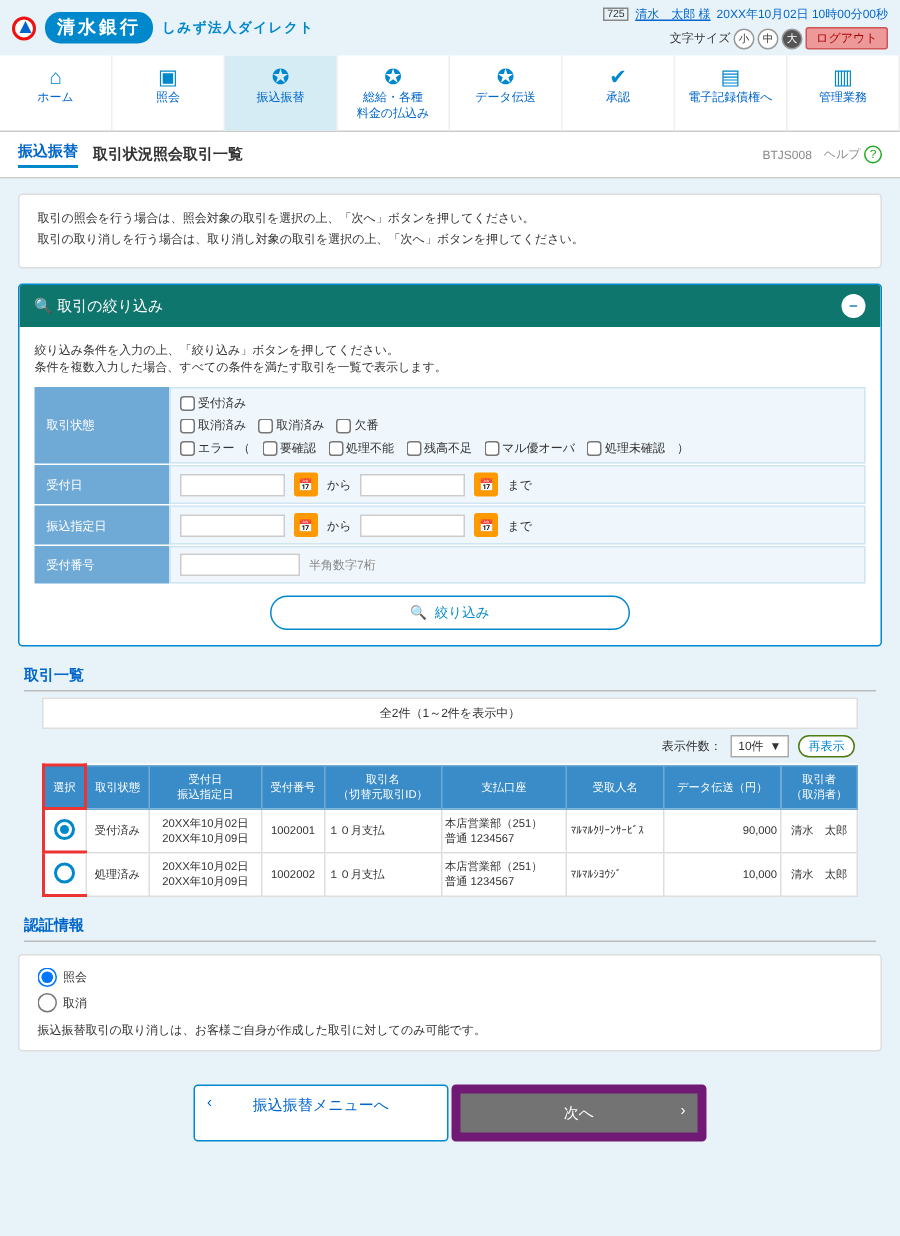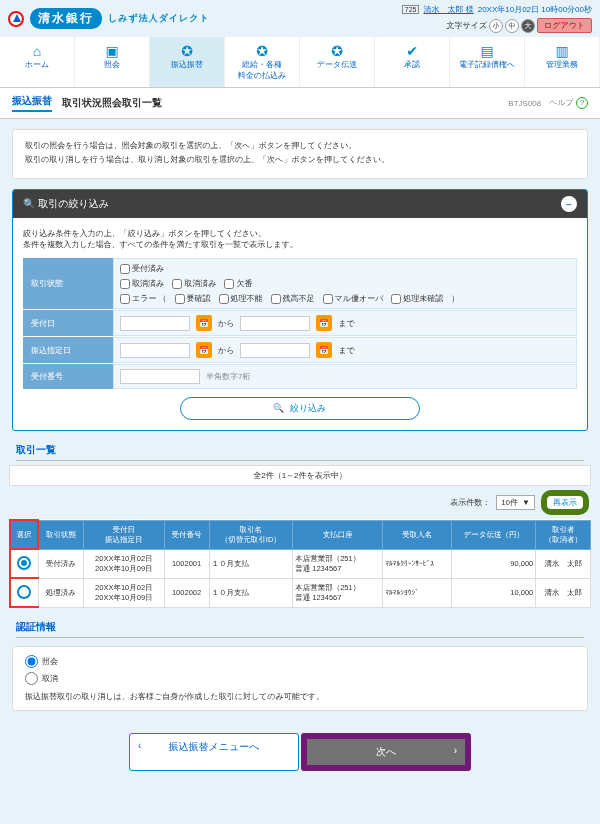--- a/index.html
+++ b/index.html
@@ -29,41 +29,41 @@
   .crumb-left { display:flex; gap:10px; align-items:center; }
   .crumb-cat { color:#0066cc; font-weight:bold; border-bottom:2px solid #0088cc; padding-bottom:2px; }
   .crumb-title { font-weight:bold; }
   .crumb-right { display:flex; gap:8px; font-size:8px; color:#888; align-items:center;margin-left:16px; }
   .help-circle { display:inline-block; width:12px; height:12px; border-radius:50%; border:1px solid #2a2; color:#2a2; text-align:center; line-height:10px; font-size:8px; }
 
   .card { background:#fff; margin:10px 12px; border:1px solid #ddd; border-radius:3px; padding:10px 12px; font-size:8px; line-height:1.5; }
   .desc-card p { margin-bottom: 2px; }
 
   .panel { margin:8px 12px; border:1px solid #0088cc; border-radius:3px; overflow:hidden; background:#fff; }
-  .panel-head { background:#404040; color:#fff; padding:6px 10px; font-size:10px; display:flex; justify-content:space-between; align-items:center; }
+  .panel-head { background:#0f766e; color:#fff; padding:6px 10px; font-size:10px; display:flex; justify-content:space-between; align-items:center; }
   .panel-body { padding:10px; font-size:8px; }
   .collapse-btn { width:16px; height:16px; border-radius:50%; background:#fff; color:#3a8cc8; display:flex; align-items:center; justify-content:center; font-weight:bold; }
 
   .form-row { display:flex; align-items:stretch; margin-bottom:1px; }
   .form-label { width:90px; background:#6fa9d6; color:#fff; padding:6px 8px; font-size:8px; display:flex; align-items:center; }
   .form-field { flex:1; padding:4px 6px; background:#f0f7fc; border:1px solid #d0e5f2; display:flex; flex-wrap:wrap; gap:4px 6px; align-items:center; }
   .cb { display:flex; align-items:center; gap:2px; font-size:8px; }
   .cb input { width:10px; height:10px; }
   .date-input { width:70px; border:1px solid #ccc; padding:2px; font-size:8px; }
   .cal-btn { background:#f90; color:#fff; width:16px; height:16px; display:inline-flex; align-items:center; justify-content:center; border-radius:2px; }
   .txt-input { border:1px solid #ccc; padding:2px; width:80px; font-size:8px; }
   .filter-btn { border:1px solid #0088cc; color:#0088cc; background:#fff; padding:4px 20px; border-radius:15px; margin:8px auto 0; display:block; width:240px; font-size:9px; text-align:center; }
 
   .section-title { margin:12px 16px 4px; color:#0066cc; font-size:10px; font-weight:bold; padding-bottom:3px; border-bottom:1px solid #bbb; }
 
-  .list-wrap { margin:0 9px; font-size:8px; }
+  .list-wrap { margin:0 28px; font-size:8px; }
   .list-info { text-align:center; padding:4px; border:1px solid #ddd; background:#fff; }
   .list-ctrl { display:flex; justify-content:flex-end; gap:6px; align-items:center; padding:4px 2px; }
   .select-box { border:1px solid #aaa; padding:1px 4px; display:flex; align-items:center; gap:4px; background:#fff; }
-  .refresh-btn { border:6px solid #4d7c0f; color:#0088cc; border-radius:10px; padding:1px 6px; background:#fff; }
+  .refresh-btn { border:1px solid #4d7c0f; color:#0088cc; border-radius:10px; padding:1px 6px; background:#fff; }
 
   table { width:100%; border-collapse:collapse; font-size:7.5px; background:#fff; }
   th { background:#3a8cc8; color:#fff; padding:4px 2px; font-weight:normal; border:1px solid #6fa9d6; }
   td { padding:4px 2px; border:1px solid #ddd; text-align:center; vertical-align:middle; }
   td.left { text-align:left; }
   td.right { text-align:right; }
   .sel-col { border:2px solid #e33; border-right:1px solid #ddd; }
   table .sel-head { border:2px solid #e33; border-bottom:1px solid #6fa9d6; }
   .radio-sel { width:14px; height:14px; border-radius:50%; border:2px solid #0088cc; display:inline-block; position:relative; }
   .radio-sel.checked::after { content:""; position:absolute; inset:2px; border-radius:50%; background:#0088cc; }

